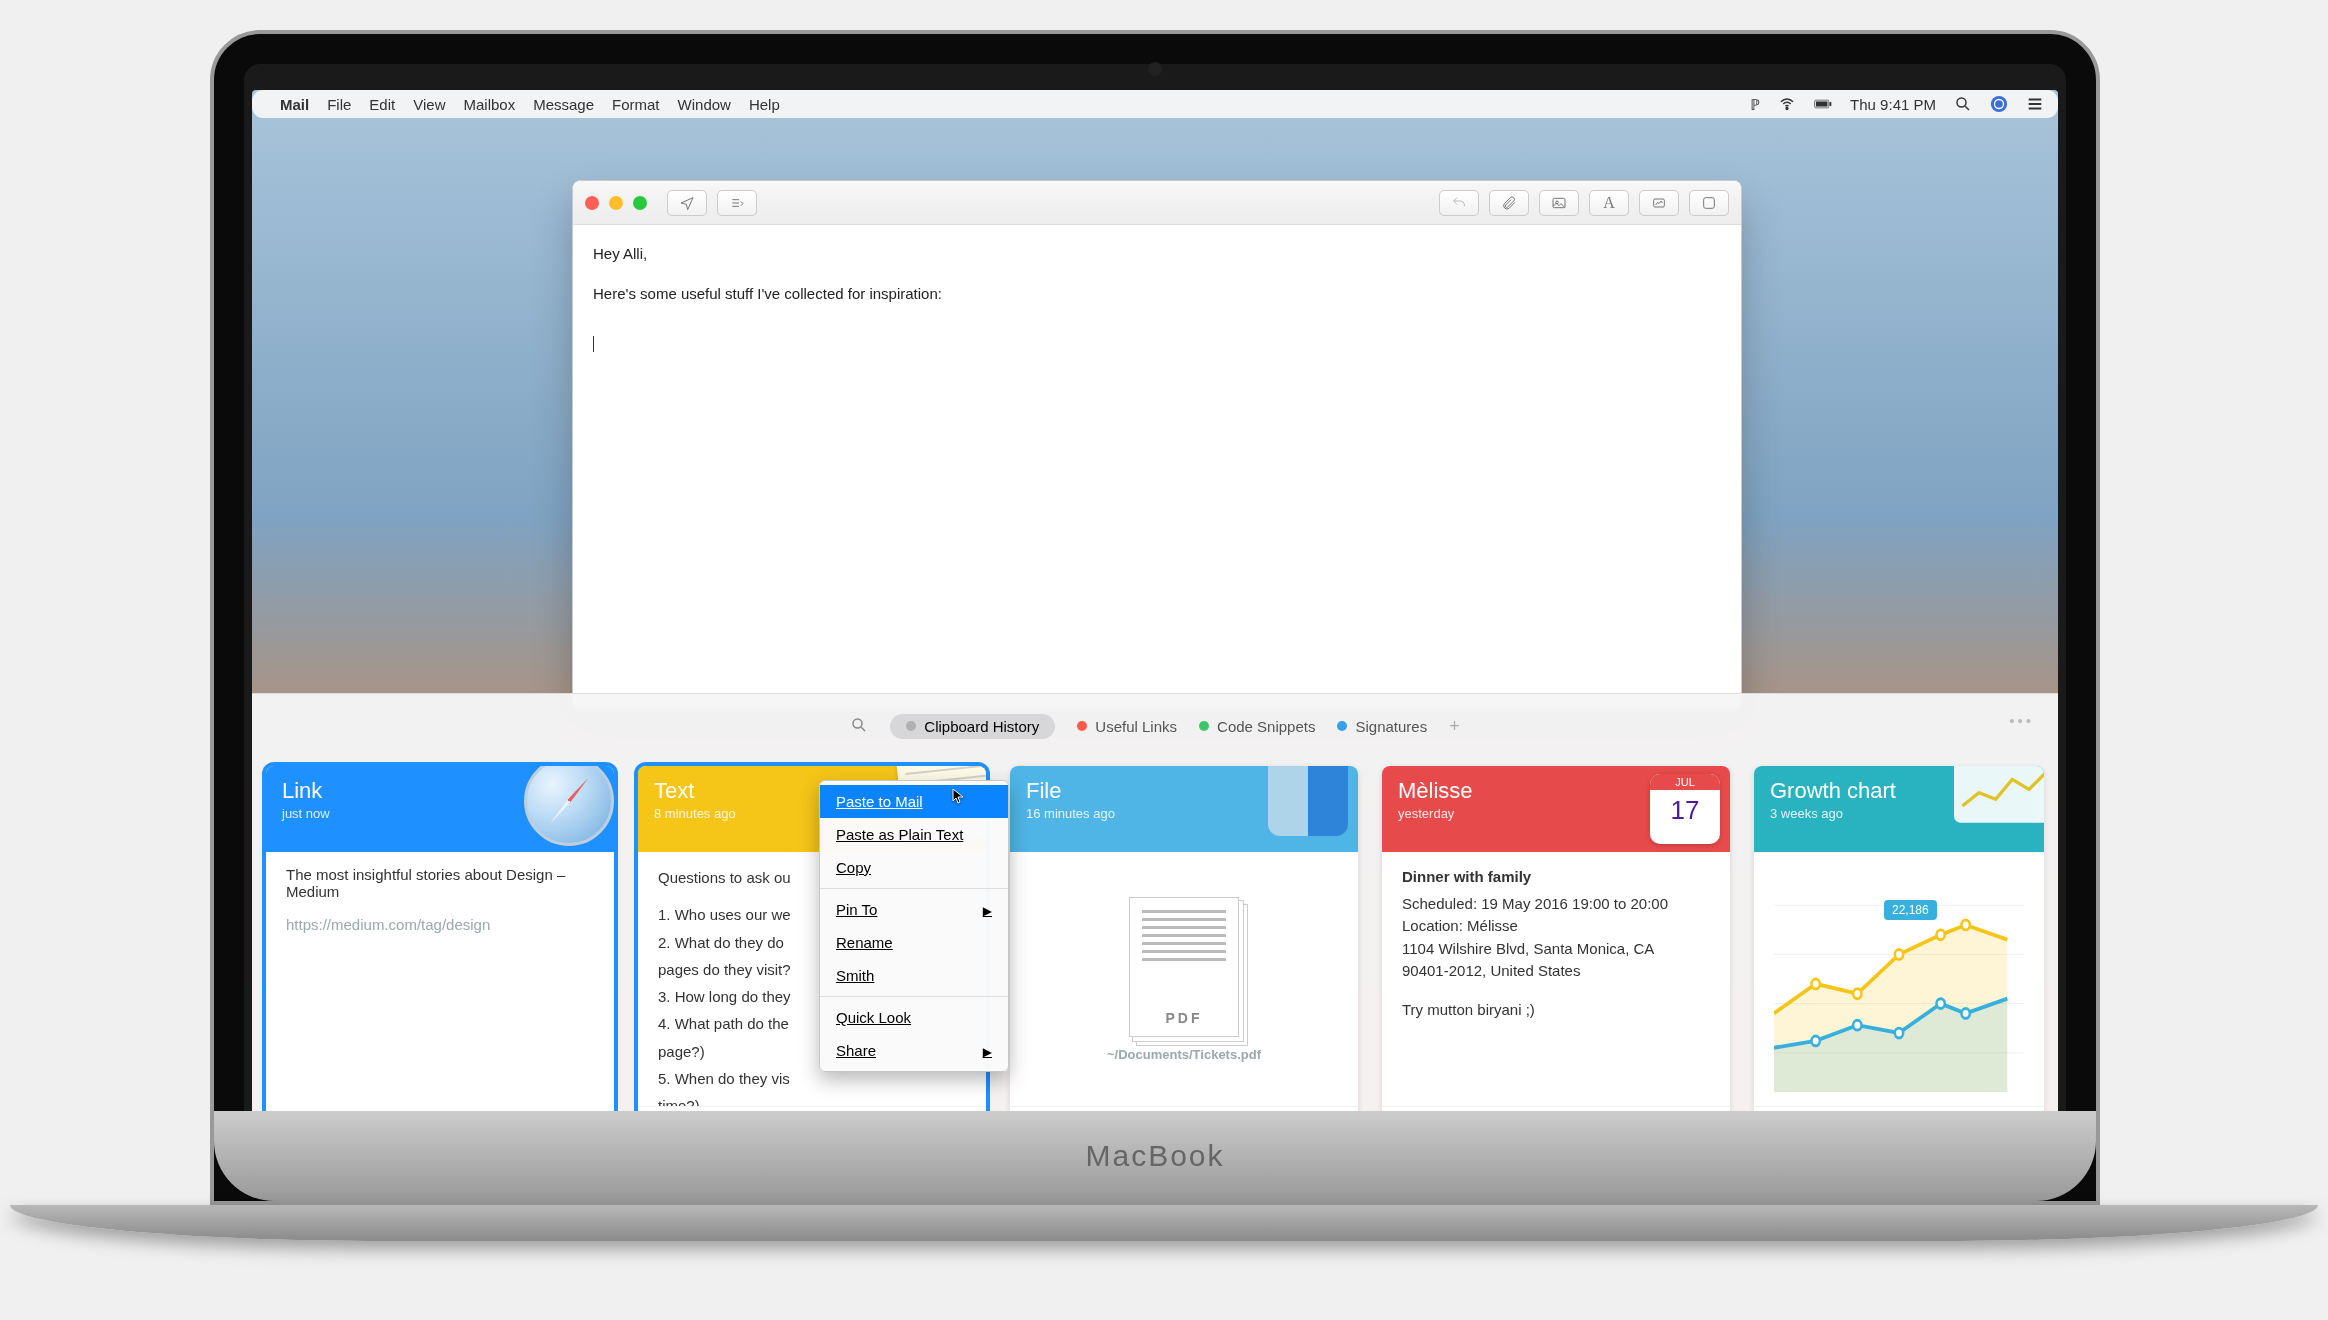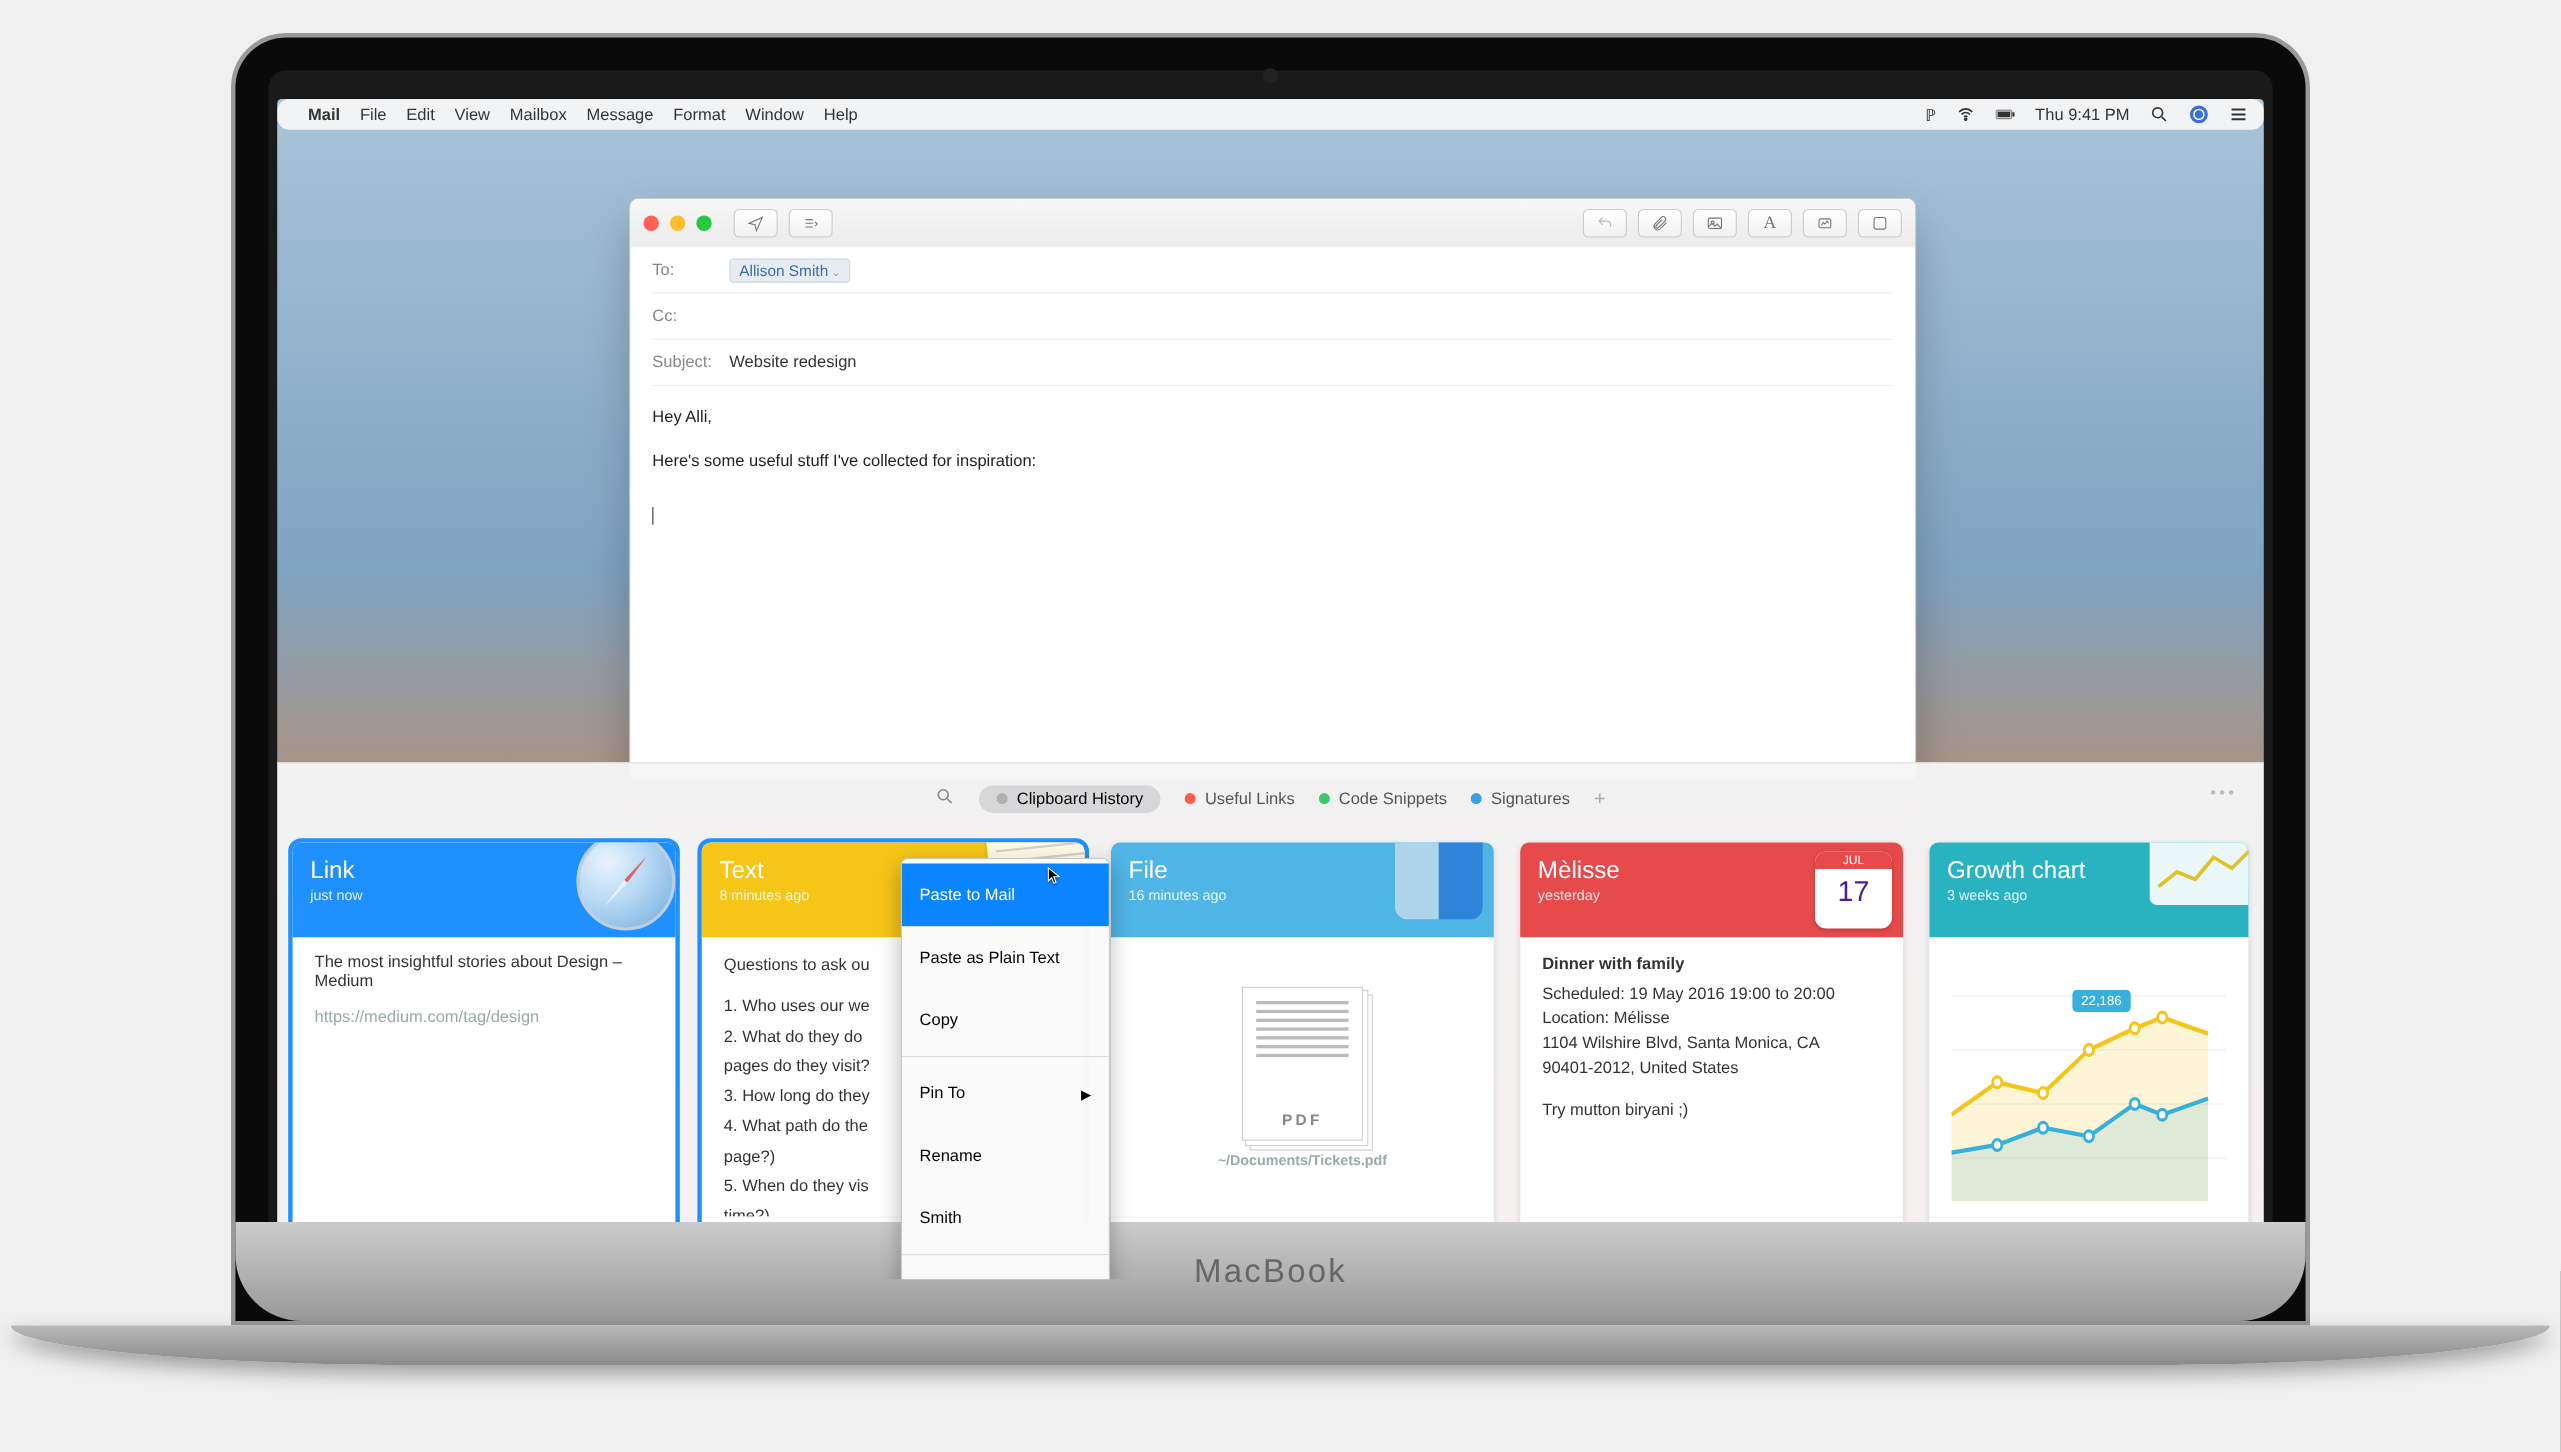--- a/index.html
+++ b/index.html
@@ -109,21 +109,21 @@
 .cal-badge .m{background:#e64a4a;color:#fff;font-size:11px;border-radius:10px 10px 0 0;padding:2px 0;}
 .cal-badge .d{font-size:26px;color:#4c1d95;line-height:40px;}
 
 .event-body{font-size:15px;line-height:1.5;}
 .event-body .title{font-weight:600;margin-bottom:4px;}
 
 
 .ctx { position:absolute; left:780px; top:780px; width:190px; background:rgba(250,250,250,.98);
   border:1px solid #c8c8c8; border-radius:6px; box-shadow:0 8px 20px rgba(0,0,0,.28);
   font-size:15px; padding:4px 0; z-index:50;}
-.ctx .ci{padding:20px 16px;display:flex;justify-content:space-between;align-items:flex-end;}
+.ctx .ci{padding:8px 16px;display:flex;justify-content:space-between;align-items:flex-end;text-decoration:underline;}
 .ctx .ci.sel{background:#0a84ff;color:#fff;}
 .ctx hr{border:none;border-top:1px solid #ddd;margin:4px 0;}
 .ctx .arr{font-size:12px;}
 
 .cursor-ptr{position:absolute;left:952px;top:786px;width:16px;height:16px;z-index:60;}
 .cursor-ptr svg{width:16px;height:16px;filter:drop-shadow(0 1px 1px rgba(0,0,0,.5));}
 
 
 .chart-area{position:relative;height:100%;}
 .chart-area svg{width:100%;height:100%;}
@@ -247,33 +247,20 @@
               <rect x="4" y="6" width="16" height="12" rx="2"></rect>
               <path d="M7 15l3-4 2 2 3-4 2 3"></path>
             </svg>
           </div>
         <div class="tb-btn">
             <svg viewBox="0 0 24 24" fill="none" stroke="#777" stroke-width="1.5">
               <rect x="4" y="4" width="16" height="16" rx="3"></rect>
             </svg>
           </div>
       </div>
-      <div class="mail-fields">
-        <div class="mail-row">
-          <span class="lbl">To:</span>
-          <span class="chip"><span>Allison Smith</span><span class="chev">⌄</span></span>
-        </div>
-        <div class="mail-row">
-          <span class="lbl">Cc:</span>
-        </div>
-        <div class="mail-row">
-          <span class="lbl">Subject:</span>
-          <span>Website redesign</span>
-        </div>
-      </div>
       <div class="mail-body">
         <div>Hey Alli,</div>
         <div style="height:14px"></div>
         <div>Here's some useful stuff I've collected for inspiration:</div>
         <div style="height:24px"></div>
         <span class="cursor"></span>
       </div>
     </div>
 
     <div class="clip-panel">

